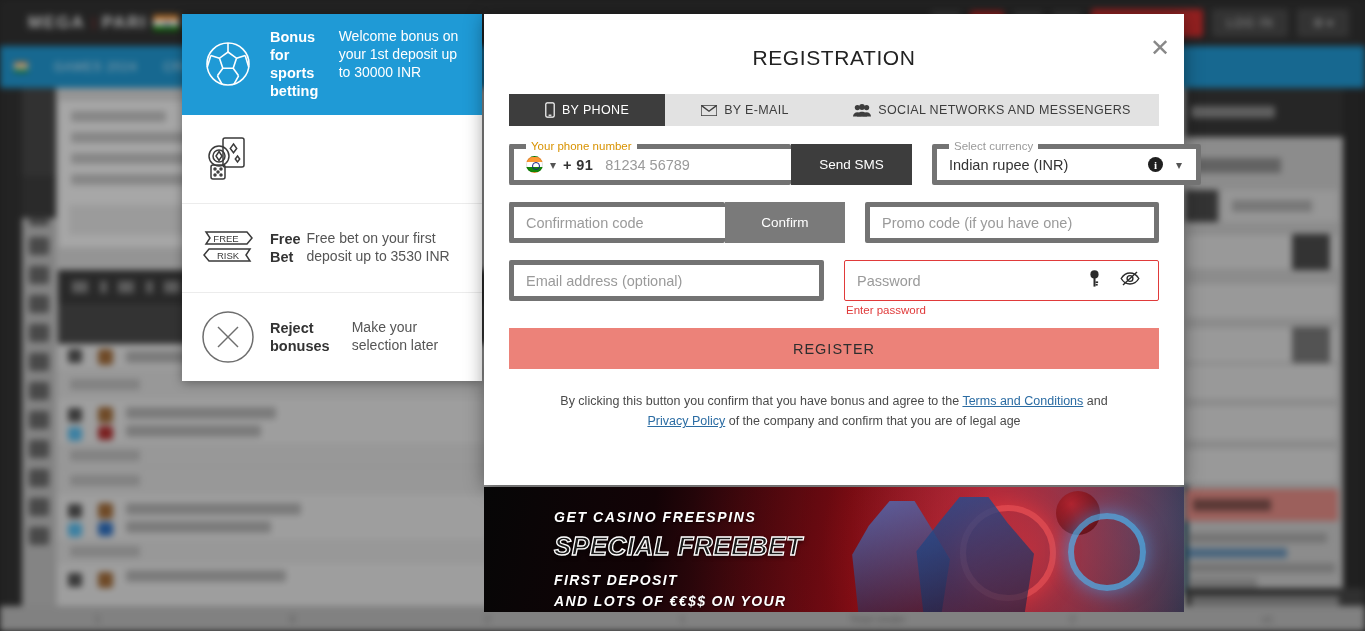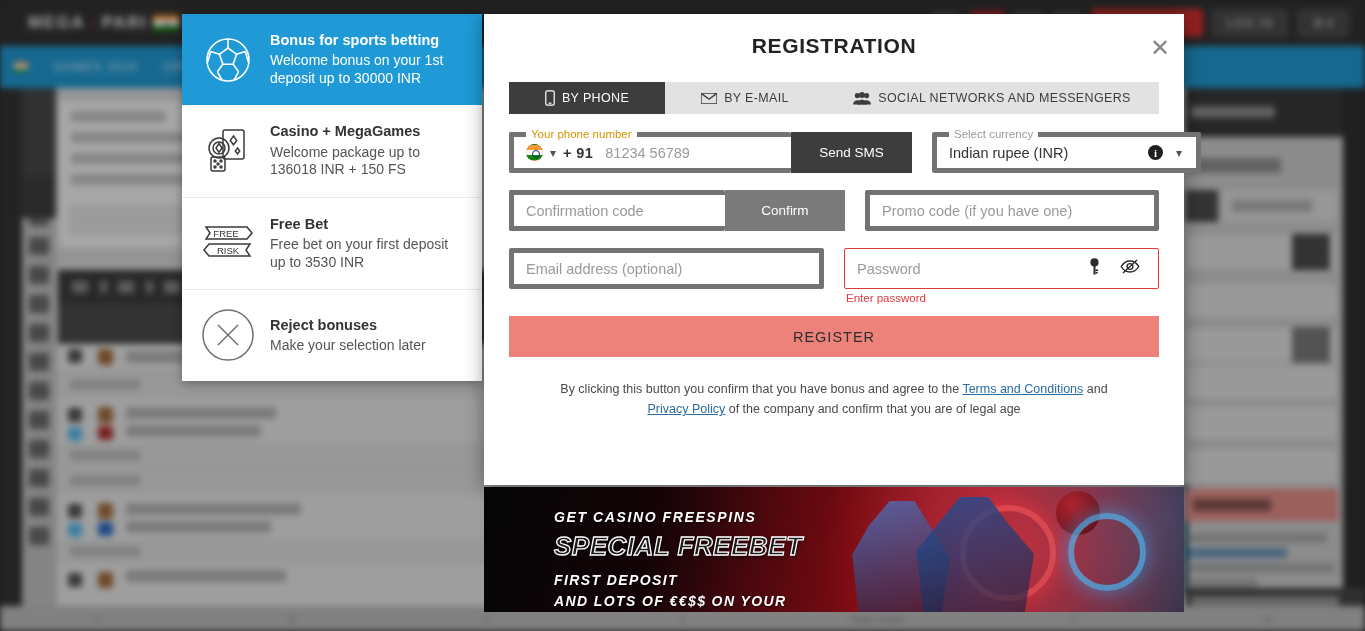--- a/index.html
+++ b/index.html
@@ -156,38 +156,38 @@
     background: #ffffff; box-shadow: 0 2px 10px rgba(0,0,0,.35);
     display: flex; flex-direction: column;
   }
   .bonus-item {
     display: flex; align-items: center; gap: 14px; padding: 14px 16px 14px 18px;
     border-bottom: 1px solid #ececec; flex: 1;
   }
   .bonus-item:last-child { border-bottom: none; }
   .bonus-item.active { background: #1f9ad6; color: #ffffff; border-bottom: none; }
   .bonus-ico { width: 56px; min-width: 56px; display: flex; align-items: center; justify-content: center; }
-  .bonus-txt { display: flex; flex-direction: column; gap: 3px; }
+  .bonus-txt { display: flex; flex-direction: row; gap: 3px; }
   .bonus-title { font-size: 14.5px; font-weight: bold; color: #333; line-height: 1.25; }
   .bonus-item.active .bonus-title { color: #fff; }
   .bonus-sub { font-size: 14px; color: #555; line-height: 1.28; max-width: 205px; }
   .bonus-item.active .bonus-sub { color: #fff; }
 
   
   .modal {
     position: absolute; left: 484px; top: 14px; width: 700px; height: 471px;
     background: #fff; box-shadow: 0 3px 18px rgba(0,0,0,.4);
   }
   .modal-close {
     position: absolute; right: 10px; top: 20px; width: 28px; height: 28px;
     display: flex; align-items: center; justify-content: center;
     color: #888; font-size: 24px; cursor: pointer; line-height: 1; font-weight: 300;
   }
   .modal-title {
-    text-align: center; padding-top: 20px; font-size: 21px; font-weight: bold;
+    text-align: center; padding-top: 32px; font-size: 21px; font-weight: normal;
     color: #222; letter-spacing: .6px;
   }
   .tabs {
     display: flex; margin: 24px 25px 0 25px; height: 32px; justify-content: center;
   }
   .tab {
     flex: 0 0 auto; display: flex; align-items: center; justify-content: center; gap: 7px;
     background: #e2e2e2; color: #3d3d3d; font-size: 12.5px; letter-spacing: .35px;
     cursor: pointer; height: 32px;
   }
@@ -497,24 +497,20 @@
           <circle cx="16" cy="22" r="10"></circle>
           <circle cx="16" cy="22" r="6"></circle>
           <path d="M16 17.5 l3 4.5 -3 4.5 -3 -4.5 z"></path>
           <rect x="8" y="31" width="14" height="14" rx="2"></rect>
           <circle cx="12" cy="35" r="1"></circle>
             <circle cx="18" cy="35" r="1"></circle>
           <circle cx="15" cy="38" r="1"></circle>
           <circle cx="12" cy="41" r="1"></circle>
             <circle cx="18" cy="41" r="1"></circle>
         </svg>
-      </div>
-      <div class="bonus-txt">
-        <div class="bonus-title">Casino + MegaGames</div>
-        <div class="bonus-sub">Welcome package up to 136018 INR + 150 FS</div>
       </div>
     </div>
 
     <div class="bonus-item">
       <div class="bonus-ico">
         <svg width="56" height="42" viewBox="0 0 56 42" fill="none" stroke="#3a3a3a" stroke-width="1.5">
           <path d="M6 5 h41 l5 6 -5 6 h-41 l4 -6 z"></path>
           <text x="26" y="15" font-size="9.5" fill="#3a3a3a" stroke="none" text-anchor="middle" font-family="Liberation Sans, sans-serif">FREE</text>
           <path d="M50 22 h-41 l-5 6 5 6 h41 l-4 -6 z"></path>
           <text x="28" y="32" font-size="9.5" fill="#3a3a3a" stroke="none" text-anchor="middle" font-family="Liberation Sans, sans-serif">RISK</text>

